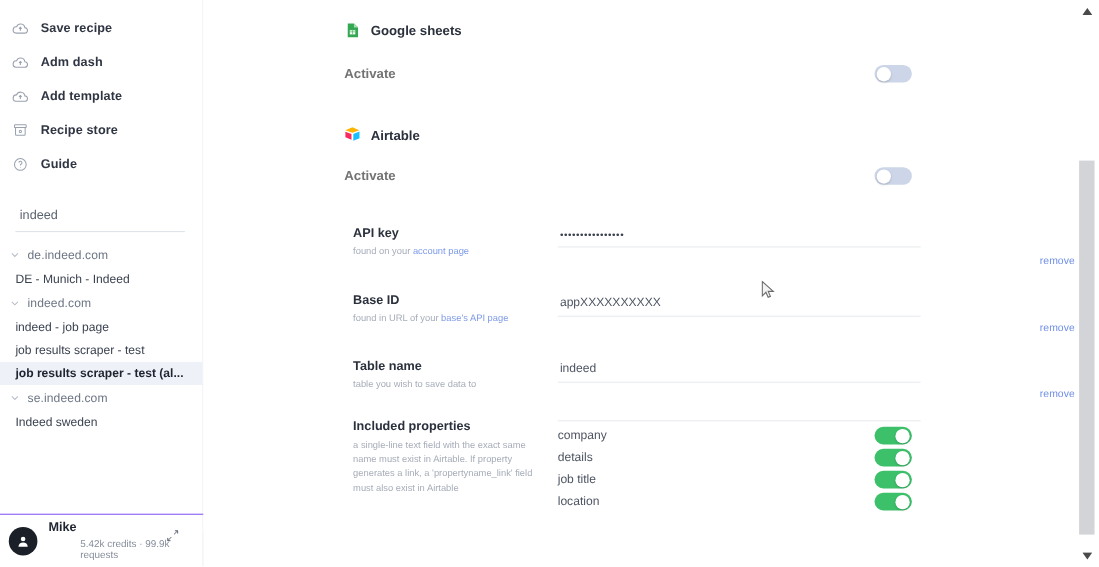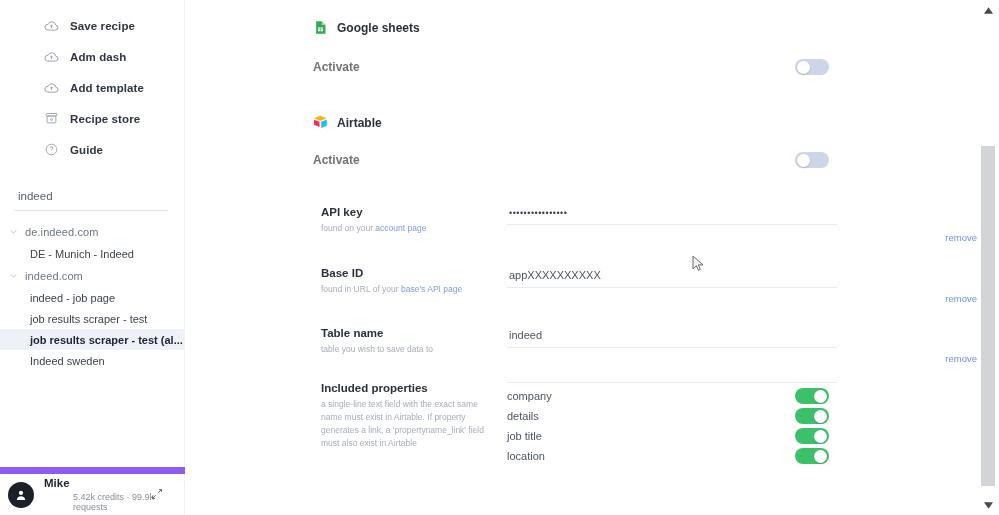--- a/index.html
+++ b/index.html
@@ -11,21 +11,21 @@
   }
   #app { position: relative; width: 999px; height: 515px; background:#fff; }
 
   
   #sidebar {
     position: absolute; left: 0; top: 0;
     width: 185px; height: 515px;
     background: #ffffff;
     border-right: 1px solid #f0f1f3;
   }
-  .nav-list { padding-top: 10px; padding-left: 33px; }
+  .nav-list { padding-top: 10px; }
   .nav-item {
     display: flex; align-items: center;
     height: 31px;
     padding-left: 10px;
     cursor: pointer;
   }
   .nav-icon {
     width: 17px; height: 17px;
     margin-right: 10px;
     flex: 0 0 17px;
@@ -64,36 +64,36 @@
   .chev {
     width: 13px; height: 13px; margin-right: 5px;
     flex: 0 0 13px; display:flex; align-items:center; justify-content:center;
   }
   .tree-group-label {
     font-size: 11px; color: #6d7584; letter-spacing:.1px;
   }
   .tree-child {
     height: 21px;
     display: flex; align-items: center;
-    padding-left: 30px;
+    padding-left: 14px;
     font-size: 11px;
     color: #3b4250;
     cursor: pointer;
   }
   .tree-child.selected {
     background: #eef1f7;
     font-weight: 700;
     color: #1e2430;
   }
 
   
   .user-card {
     position: absolute; left: 0; bottom: 0;
     width: 185px; height: 48px;
-    border-top: 7px solid #8b5cf6;
+    border-top: 1px solid #8b5cf6;
     display: flex; align-items: center;
     padding-left: 8px;
   }
   .avatar {
     width: 26px; height: 26px; border-radius: 50%;
     background: #1b1f27;
     display: flex; align-items: center; justify-content: center;
     flex: 0 0 26px;
   }
   .user-meta { margin-left: 10px; }
@@ -306,20 +306,28 @@
       <div class="tree-child">
         <span>indeed - job page</span>
       </div>
       <div class="tree-child">
         <span>job results scraper - test</span>
       </div>
       <div class="tree-child selected">
         <span>job results scraper - test (al...</span>
       </div>
 
+      <div class="tree-group">
+        <span class="chev">
+          <svg width="11" height="11" viewBox="0 0 24 24" fill="none" stroke="#b6bcc7" stroke-width="2">
+              <path d="M6 9.5 12 15.5 18 9.5"></path>
+            </svg>
+        </span>
+        <span class="tree-group-label">se.indeed.com</span>
+      </div>
       <div class="tree-child">
         <span>Indeed sweden</span>
       </div>
     </div>
 
     <div class="user-card">
       <div class="avatar">
         <svg width="14" height="14" viewBox="0 0 24 24" fill="#fff">
           <circle cx="12" cy="8.5" r="3.6"></circle>
           <path d="M4.8 20.5c0-4 3.2-6.4 7.2-6.4s7.2 2.4 7.2 6.4z"></path>

